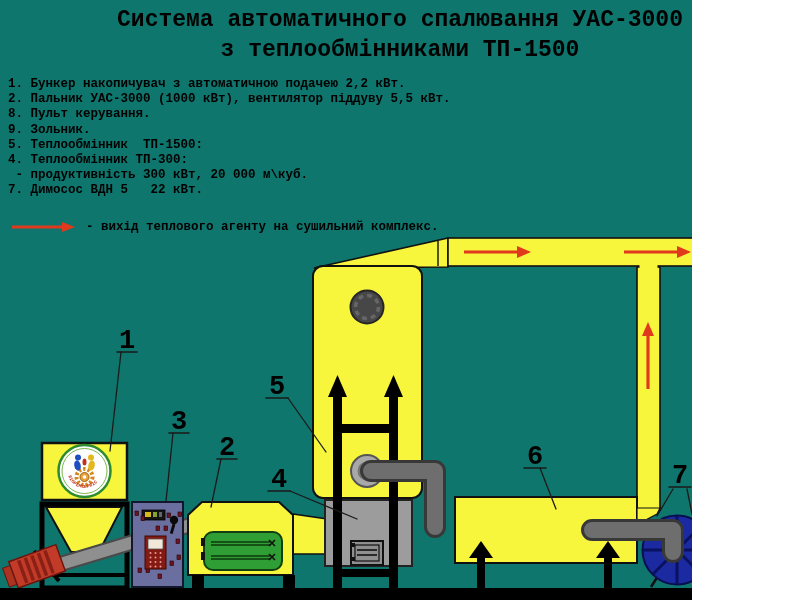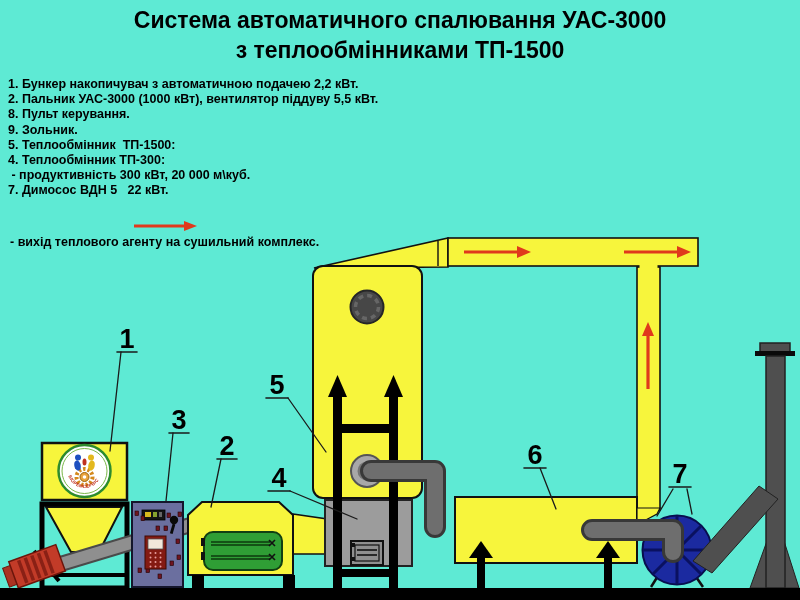--- a/index.html
+++ b/index.html
@@ -1,23 +1,23 @@
 <!DOCTYPE html>
 <html><head>
 <meta charset="utf-8">
 <style>
   html,body{margin:0;padding:0;background:#fff;}
-  #stage{position:relative;width:800px;height:600px;background:#5eead4;overflow:hidden;
-         font-family:Liberation Sans, sans-serif;}
+  #stage{position:relative;width:692px;height:600px;background:#0f766e;overflow:hidden;
+         font-family:Liberation Mono, monospace;}
   #diagram-svg{position:absolute;left:0;top:0;}
   .title-block{position:absolute;top:5px;left:0;width:800px;text-align:center;z-index:3;}
   .title-line{font-weight:bold;font-size:23px;line-height:30px;color:#000;}
   .spec-block{position:absolute;top:70px;left:8px;z-index:3;margin-top:7px;}
   .li{font-weight:bold;font-size:12.5px;line-height:15.2px;color:#000;white-space:pre;}
-  .legend-row{position:absolute;top:220px;left:10px;z-index:3;display:flex;align-items:center;gap:3px;flex-direction:column;}
+  .legend-row{position:absolute;top:220px;left:10px;z-index:3;display:flex;align-items:center;gap:10px;}
   .legend-text{font-weight:bold;font-size:12.5px;color:#000;white-space:pre;}
   .num{font-weight:bold;font-size:27px;fill:#000;text-anchor:middle;}
   .logo-arc{font-weight:bold;font-size:4.6px;fill:#c03020;letter-spacing:.25px;}
 </style>
 </head>
 <body>
 
 <div id="stage">
 
   <div class="title-block">

